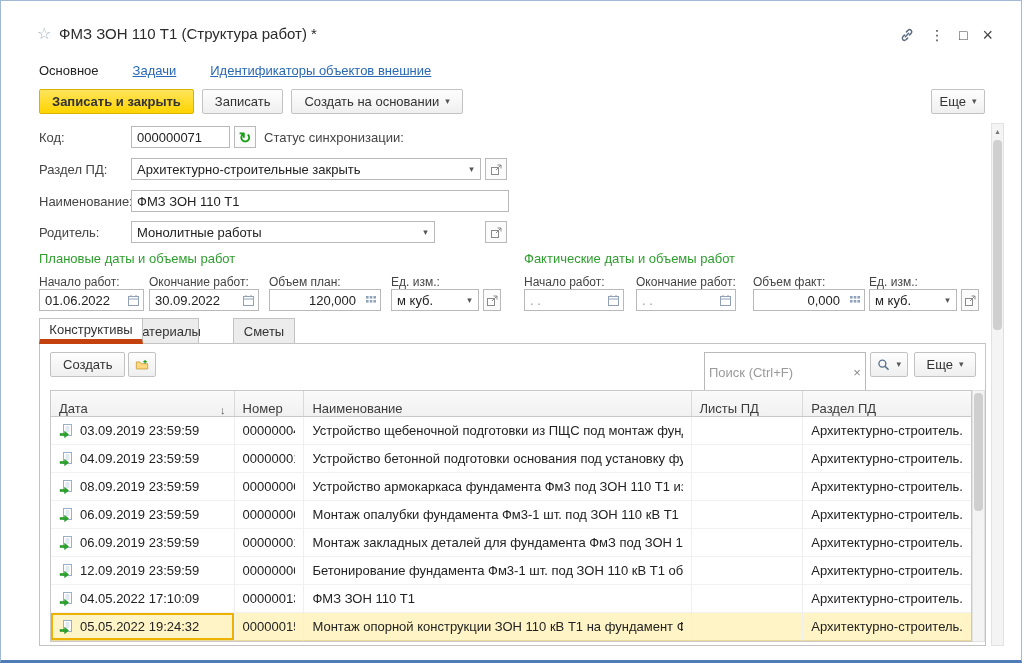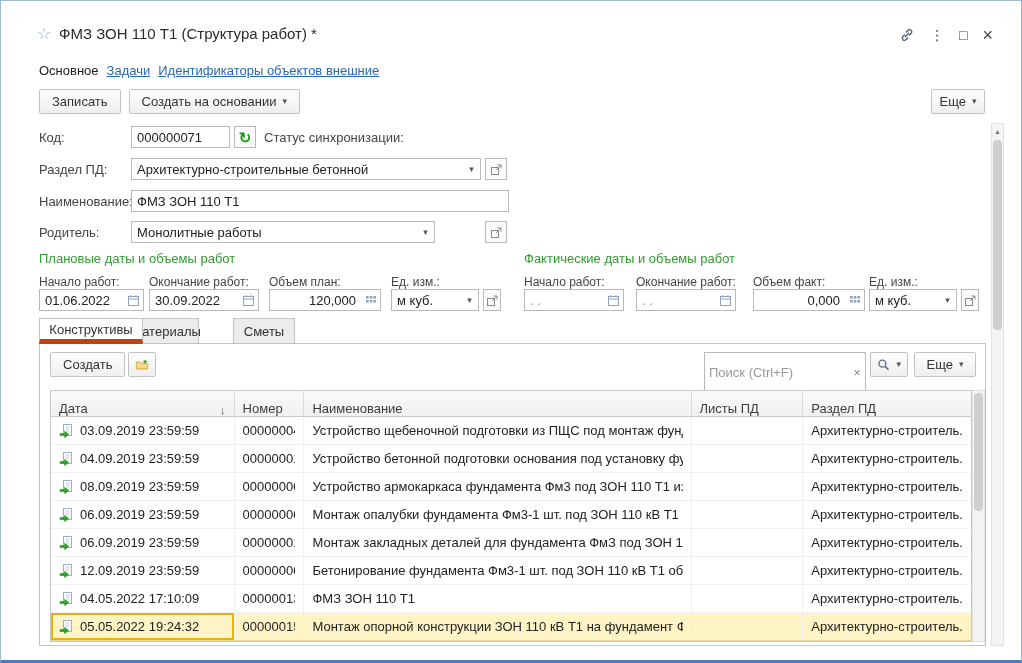--- a/index.html
+++ b/index.html
@@ -19,21 +19,21 @@
 
   
   .star{position:absolute;left:36px;top:23px;font-size:16px;color:#9fb0c0;cursor:pointer}
   .title{position:absolute;left:58px;top:24px;font-size:15px;color:#2b2b2b;white-space:nowrap}
   .title-icons{position:absolute;top:25px;right:28px;display:flex;gap:15px;align-items:center;color:#4a4a4a}
   .ticon{cursor:pointer;display:flex;align-items:center;justify-content:center}
   .ticon.glyph{font-size:14px;color:#444;line-height:1}
   .ticon.closex{font-size:18px}
 
   
-  .navtabs{position:absolute;left:38px;top:62px;display:flex;gap:8px;align-items:center}
+  .navtabs{position:absolute;left:38px;top:62px;display:flex;gap:34px;align-items:center}
   .ntab{font-size:13px;cursor:pointer;white-space:nowrap}
   .ntab.active{color:#222}
   .ntab.link{color:var(--link-blue);text-decoration:underline}
 
   
   .cmdbar{position:absolute;left:38px;top:88px;display:flex;gap:8px}
   .btn{height:25px;display:inline-flex;align-items:center;justify-content:center;gap:6px;padding:0 12px;
     border:1px solid #c2c2c2;border-radius:2px;background:linear-gradient(#fefefe,#efefef);
     font-family:inherit;font-size:13px;color:#333;cursor:pointer;white-space:nowrap}
   .btn.primary{background:linear-gradient(#ffe45c,var(--accent-yellow));border-color:#d8b300;font-weight:bold}
@@ -111,20 +111,21 @@
     <span class="ticon glyph closex">×</span>
   </div>
 
   <div class="navtabs">
     <span class="ntab active">Основное</span>
     <span class="ntab link">Задачи</span>
     <span class="ntab link">Идентификаторы объектов внешние</span>
   </div>
 
   <div class="cmdbar">
+    <button class="btn primary">Записать и закрыть</button>
     <button class="btn">Записать</button>
     <button class="btn">
       <span>Создать на основании</span>
       <span class="mini-arrow">▾</span>
     </button>
   </div>
   <button class="btn top-more">
     <span>Еще</span>
     <span class="mini-arrow">▾</span>
   </button>
@@ -133,21 +134,21 @@
   <div class="fld" style="left:130px;top:125px;width:99px">
     <span class="val">000000071</span>
   </div>
   <button class="sq-btn" style="left:233px;top:125px">
     <span class="sync-glyph">↻</span>
   </button>
   <span class="lbl" style="left:263px;top:129px">Статус синхронизации:</span>
 
   <span class="lbl" style="left:38px;top:161px">Раздел ПД:</span>
   <div class="fld" style="left:130px;top:157px;width:350px">
-    <span class="val">Архитектурно-строительные бетонной</span>
+    <span class="val">Архитектурно-строительные закрыть</span>
     <span class="arrow">▾</span>
   </div>
   <button class="sq-btn" style="left:484px;top:157px">
     <svg width="13" height="13" viewBox="0 0 13 13">
         <rect x="1.5" y="4.5" width="7" height="7" fill="#fff" stroke="#8a8a8a"></rect>
         <path d="M6 7 L11 2 M11 2 H7.5 M11 2 V5.5" stroke="#8a8a8a" fill="none"></path>
       </svg>
   </button>
 
   <span class="lbl" style="left:38px;top:193px">Наименование:</span>

